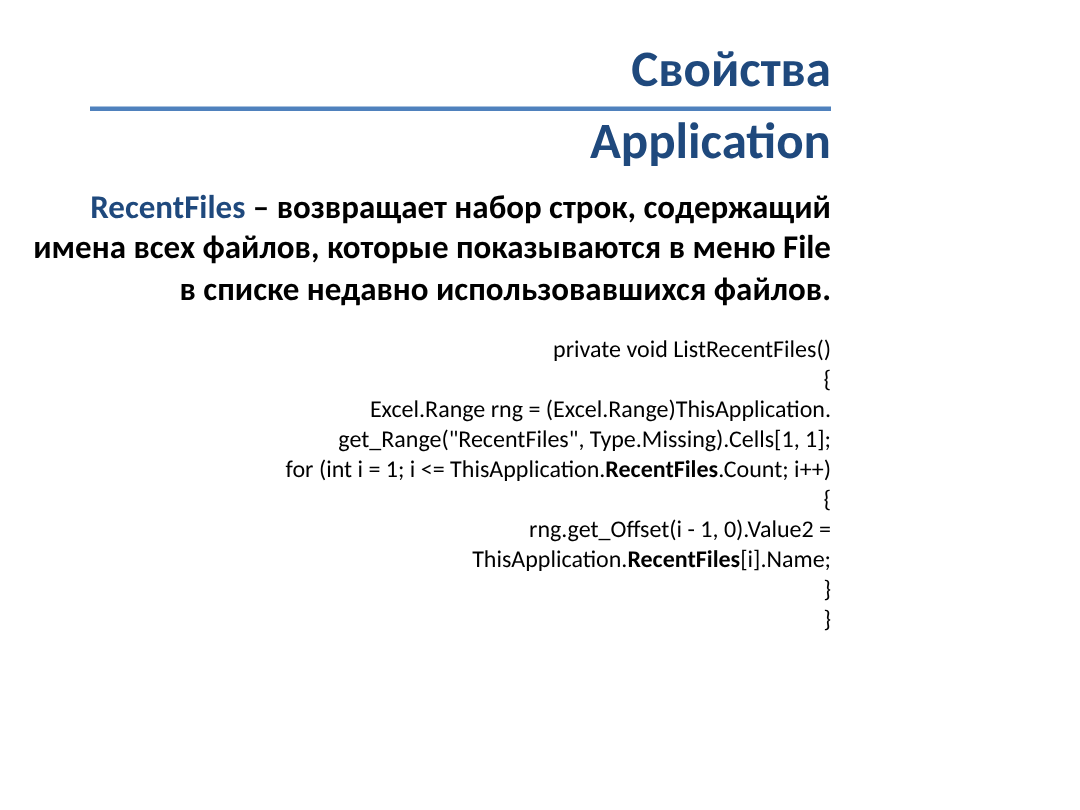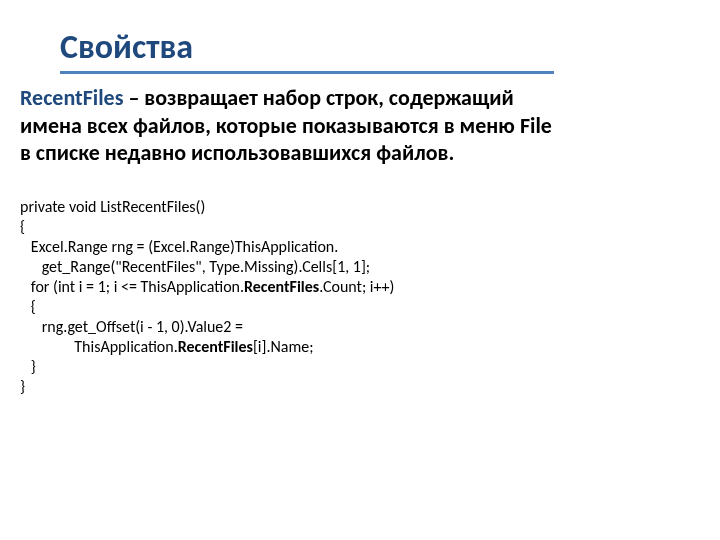--- a/index.html
+++ b/index.html
@@ -10,20 +10,21 @@
     background: #ffffff;
     font-family: Calibri, "Segoe UI", Arial, sans-serif;
     color: #000;
   }
   .slide {
     box-sizing: border-box;
     width: 584px;
     height: 540px;
     padding: 20px 30px 16px 60px;
     position: relative;
+    text-align: right;
   }
   .title-block {
     margin-top: 8px;
     margin-bottom: 10px;
   }
   .title-line1 {
     color: #1F497D;
     font-size: 34px;
     font-weight: 700;
     line-height: 1.1;
@@ -41,21 +42,21 @@
     line-height: 1.1;
   }
   .body {
     margin-left: -40px;
     font-size: 22px;
     line-height: 1.25;
   }
   .desc {
     font-weight: 700;
     color: #000;
-    margin-bottom: 30px;
+    margin-bottom: 18px;
   }
   .desc .prop {
     color: #1F497D;
     font-weight: 700;
   }
   .code {
     font-family: Calibri, "Segoe UI", Arial, sans-serif;
     font-size: 16px;
     line-height: 1.25;
     color: #000;
@@ -64,20 +65,21 @@
   .code .b { font-weight: 700; }
 </style>
 </head>
 <body>
 
 <div class="slide">
 
   <div class="title-block">
     <div class="title-line1">Свойства</div>
     <hr class="title-rule">
+    <div class="title-line2">Application</div>
   </div>
 
   <div class="body">
 
     <div class="desc">
       <span class="prop">RecentFiles</span><span> – возвращает набор строк, содержащий имена всех файлов, которые показываются в меню File в списке недавно использовавшихся файлов.</span>
     </div>
 
     <div class="code"><span>private void ListRecentFiles()</span>
 <span>{</span>

